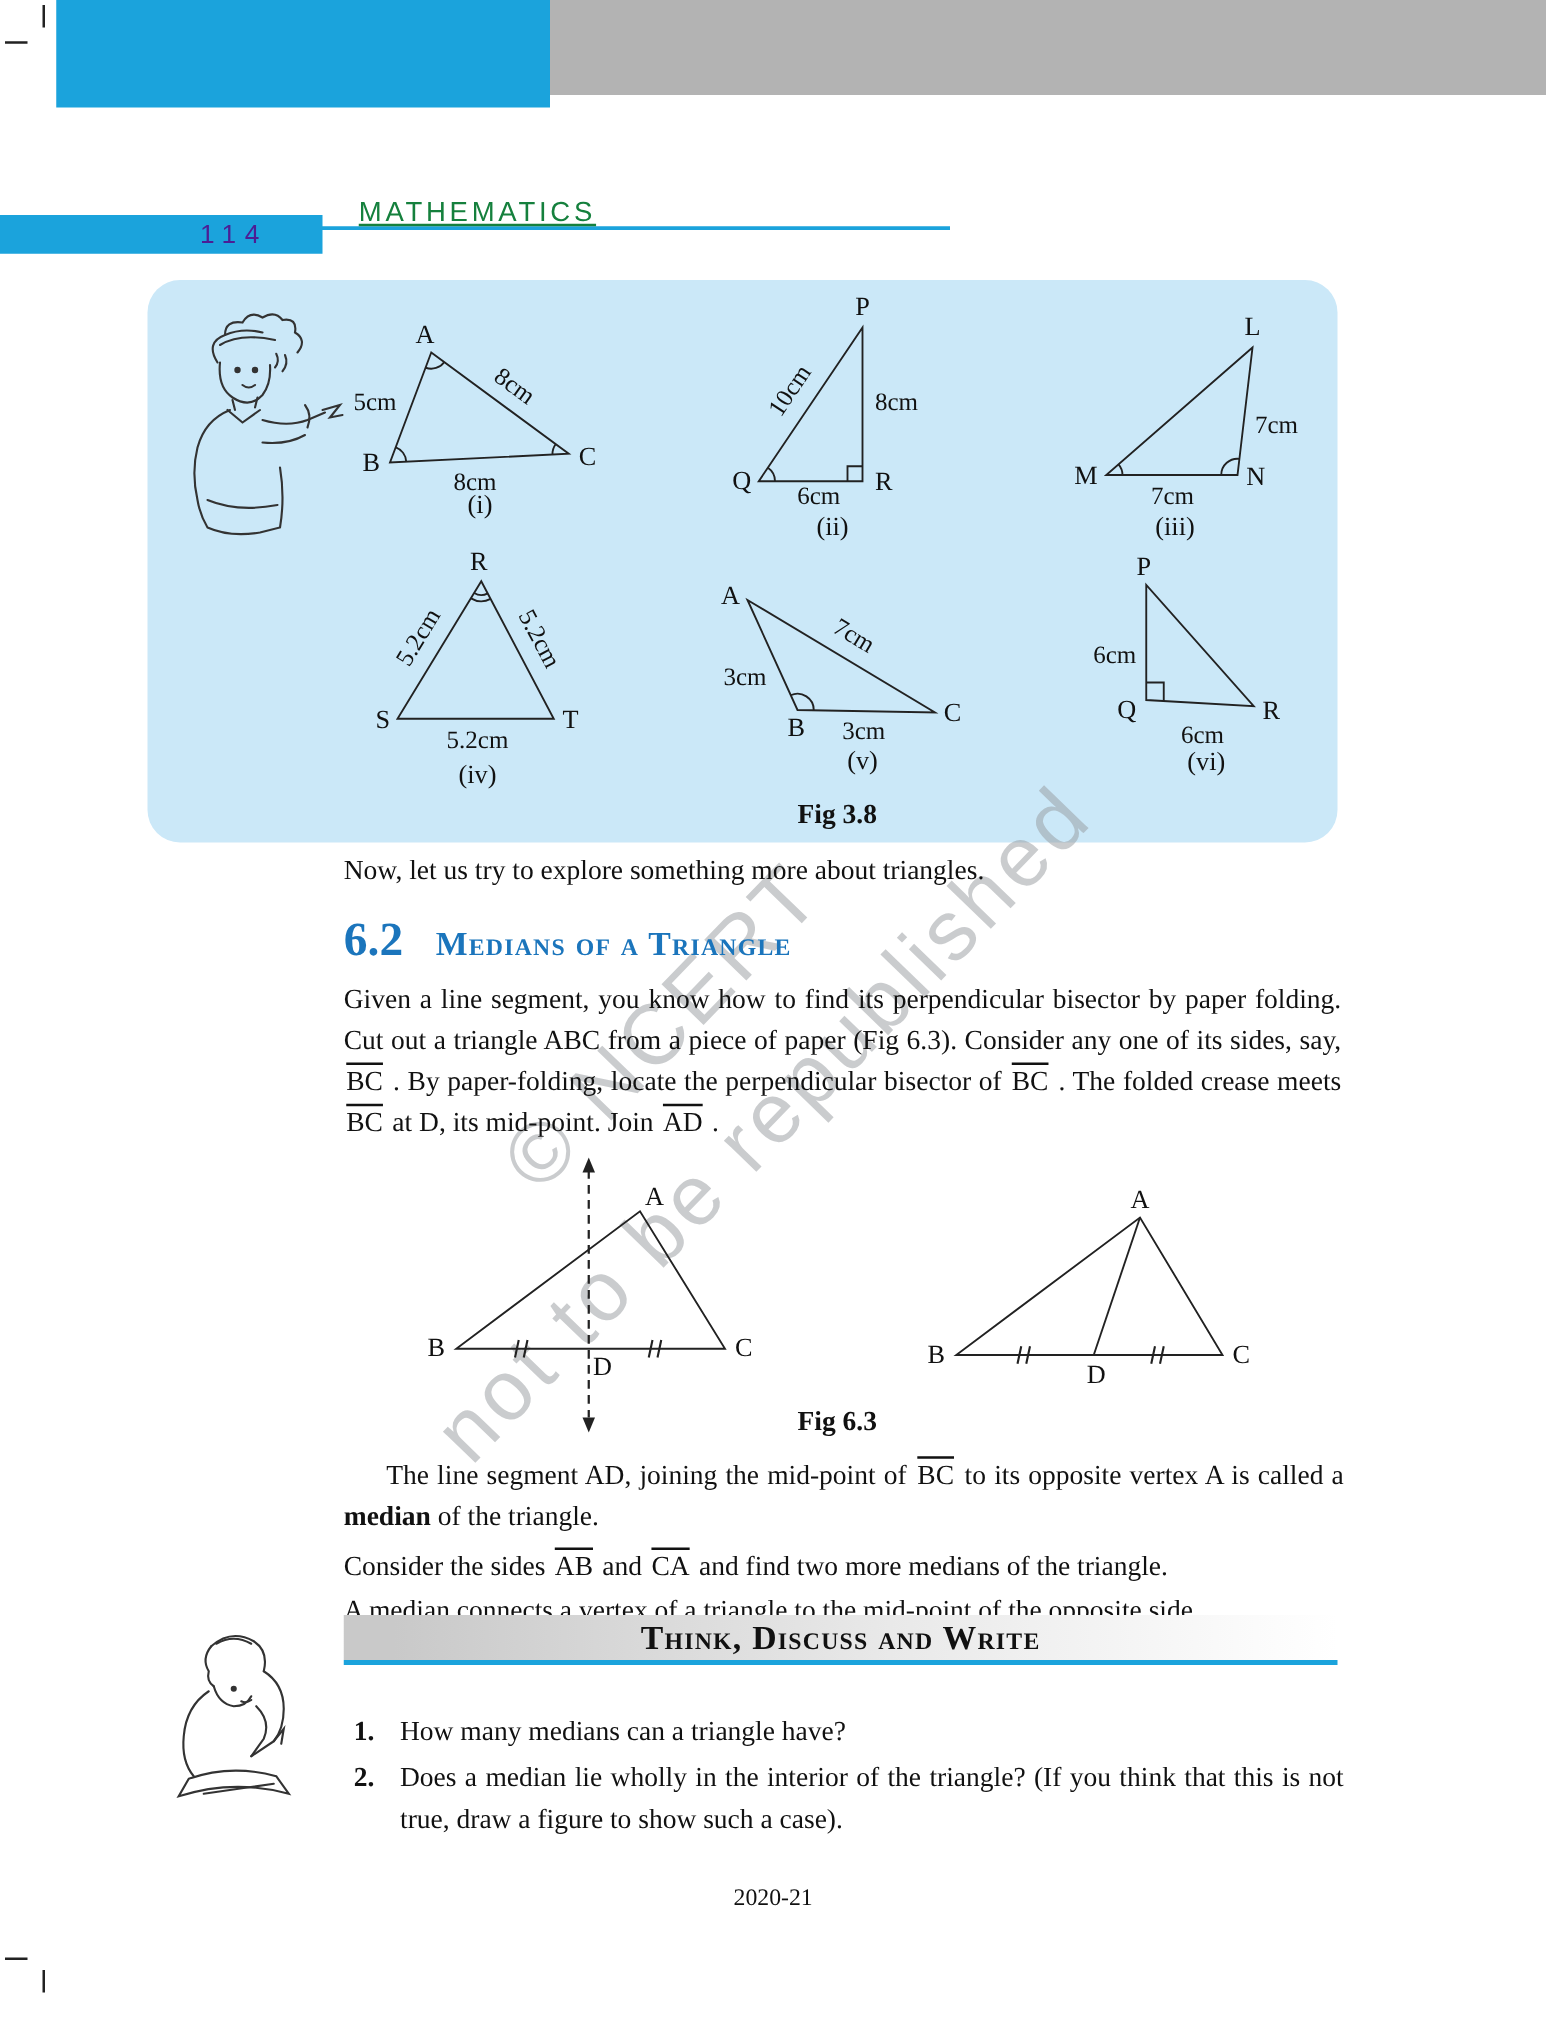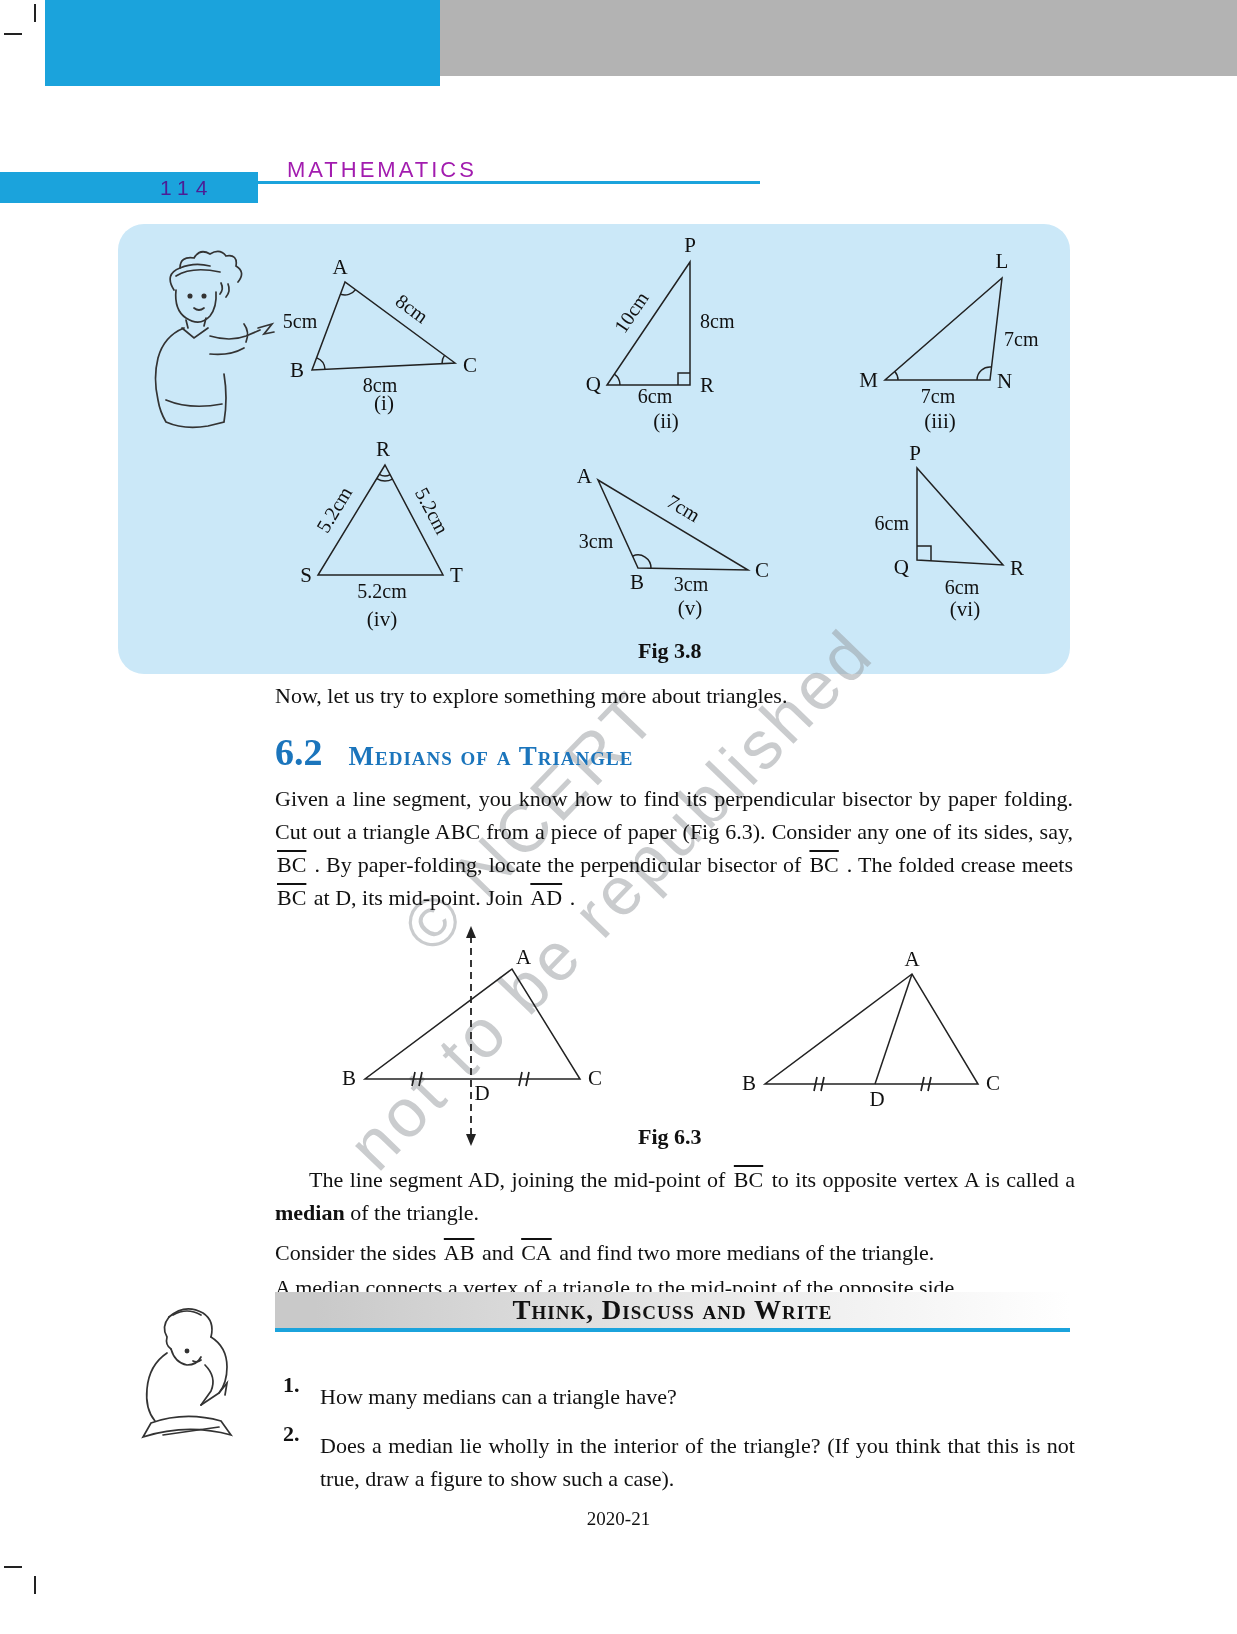--- a/index.html
+++ b/index.html
@@ -19,21 +19,21 @@
   .mark { background:#222; z-index:3; }
 
   
   .pagenum-strip {
     left:0; top:152px; width:258px; height:31px; background:#1ba3dc;
     color:#4c1d95; font-family:"Liberation Sans", sans-serif; font-size:21px;
     letter-spacing:7px; display:flex; align-items:center; padding-left:160px; z-index:2;margin-top:20px;
   }
   .subject {
     left:287px; top:157px; font-family:"Liberation Sans", sans-serif;
-    font-size:22px; letter-spacing:3px; color:#a21caf; z-index:2;
+    font-size:22px; letter-spacing:3px; color:#15803d; z-index:2;text-decoration:underline;
   }
   .header-rule { left:0; top:181px; width:760px; height:3px; background:#1ba3dc; z-index:1; }
 
   
   .figbox {
     left:118px; top:224px; width:952px; height:450px;
     background:#cbe8f8; border-radius:26px; z-index:0;
   }
   .figbox svg { position:absolute; left:0; top:0; }
   .fig62-caption { position:absolute; left:520px; top:414px; font-weight:bold; font-size:22px; }
@@ -65,21 +65,21 @@
   .think-header {
     left:275px; top:1292px; width:795px; height:40px;
     background:linear-gradient(to right, #c9c9c9 5%, #e9e9e9 55%, #ffffff 100%);
     border-bottom:4px solid #1ba3dc;
     display:flex; align-items:center; justify-content:center;text-align:right;
   }
   .think-title { font-size:27px; font-weight:bold; font-variant:small-caps; letter-spacing:1px; }
   .think-list { left:283px; top:1368px; width:792px; }
   .think-item { display:flex; font-size:22px; line-height:1.5; margin-bottom:4px; }
   .think-item .num { width:37px; font-weight:bold; flex:0 0 auto; }
-  .think-item .txt { flex:1; text-align:justify;margin-top:12px; }
+  .think-item .txt { flex:1; text-align:justify; }
 
   .footer { left:0; top:1508px; width:1237px; text-align:center; font-size:19px; }
 
   
   .watermark {
     left:120px; top:660px; width:900px; height:400px;
     transform:rotate(-46deg);
     display:flex; flex-direction:column; align-items:center; justify-content:center;
     gap:34px; z-index:1; pointer-events:none;
     color:rgba(150,153,158,0.5);

